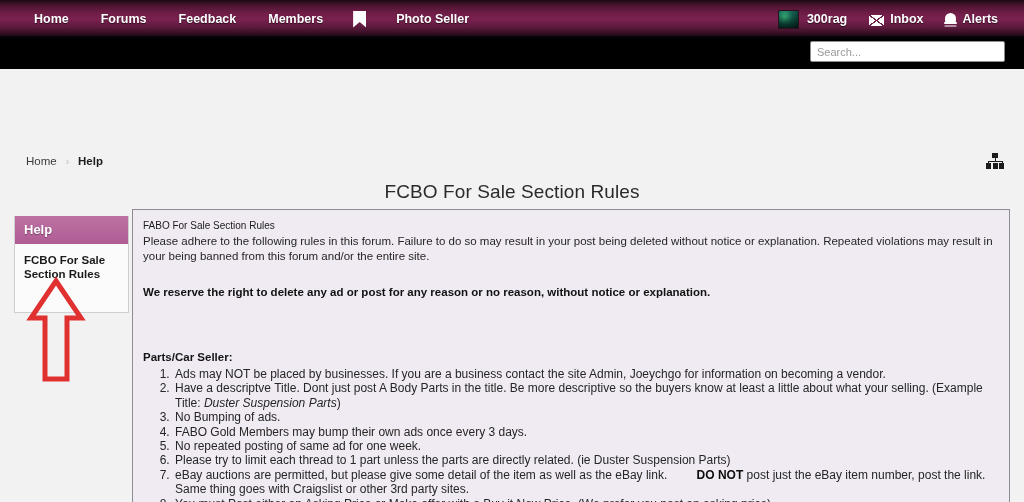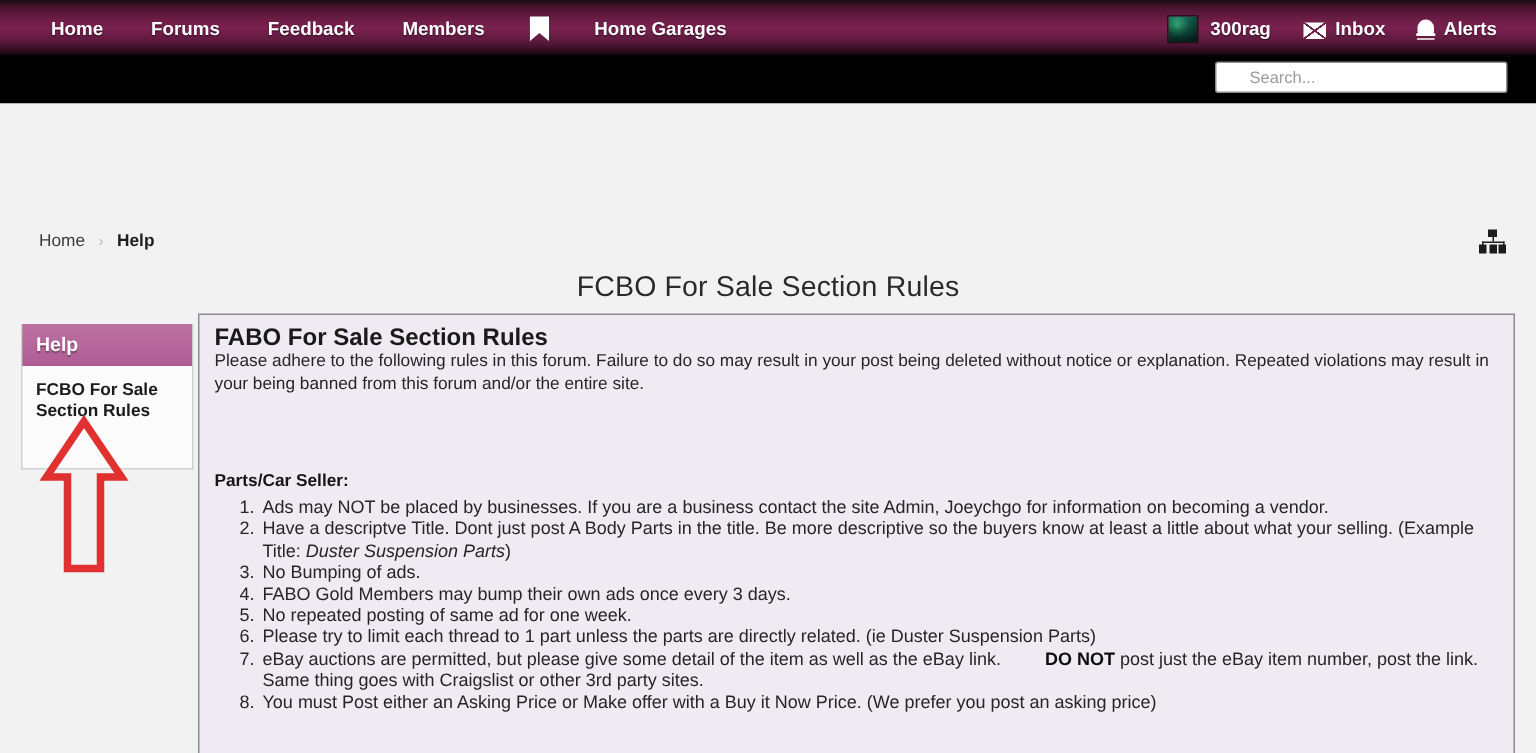--- a/index.html
+++ b/index.html
@@ -112,21 +112,21 @@
   }
   .search-input {
     position:absolute; right:19px; top:3px;
     width:195px; height:21px;
     background:#ffffff;
     border:1px solid #8d8d8d;
     border-radius:2px;
     font-family:"Liberation Sans", sans-serif;
     font-size:11px;
     color:#6b6b6b;
-    padding: 0 22px;
+    padding: 0 6px;
     outline:none;
   }
   .search-input::placeholder { color:#9a9a9a; }
 
   
   .page {
     position:relative;
     width:1024px;
     height: 433px;
     background:#f2f2f2;
@@ -204,21 +204,21 @@
     position:absolute;
     left:132px; top:140px;
     width:878px;
     height:362px;
     background:#f0eaf2;
     border:1px solid #8f8b93;
     padding:8px 10px 0 10px;
     overflow:hidden;
   }
   .c-heading {
-    font-size:16px; font-weight:bold; color:#1a1a1a;
+    font-size:10px; font-weight:normal; color:#1a1a1a;
     margin:0 0 1px 0; line-height:15px;
   }
   .c-para {
     font-size:11.5px; color:#262626; line-height:15px;
     margin:0; max-width:860px;
   }
   .c-strong {
     font-size:11.5px; color:#121212; font-weight:bold;
     line-height:15px; margin:21px 0 0 0;
   }
@@ -244,21 +244,21 @@
 
 <div class="topbar">
   <div class="nav-left">
     <div class="nav-link">Home</div>
     <div class="nav-link">Forums</div>
     <div class="nav-link">Feedback</div>
     <div class="nav-link">Members</div>
     <div class="nav-link bookmark">
       <span class="bookmark-glyph"></span>
     </div>
-    <div class="nav-link">Home Garages</div>
+    <div class="nav-link">Photo Seller</div>
   </div>
 
   <div class="nav-right">
     <div class="avatar"></div>
     <div class="user-name">300rag</div>
     <div class="icon-inline">
       <span class="env"></span>
       <span class="lbl">Inbox</span>
     </div>
     <div class="icon-inline">
@@ -300,20 +300,21 @@
     </div>
   </div>
 
   <svg class="arrow-annot" viewBox="0 0 60 110">
     <polygon points="30,5 55,42 41,42 41,103 19,103 19,42 5,42" fill="none" stroke="#e03030" stroke-width="5" stroke-linejoin="miter"></polygon>
   </svg>
 
   <div class="content">
     <div class="c-heading">FABO For Sale Section Rules</div>
     <p class="c-para">Please adhere to the following rules in this forum. Failure to do so may result in your post being deleted without notice or explanation. Repeated violations may result in your being banned from this forum and/or the entire site.</p>
+    <p class="c-strong">We reserve the right to delete any ad or post for any reason or no reason, without notice or explanation.</p>
 
     <div class="c-section-label">Parts/Car Seller:</div>
 
     <ol class="rules" id="rules-list">
         <li>Ads may NOT be placed by businesses. If you are a business contact the site Admin, Joeychgo for information on becoming a vendor.</li>
         <li>Have a descriptve Title. Dont just post A Body Parts in the title. Be more descriptive so the buyers know at least a little about what your selling. (Example Title: <i>Duster Suspension Parts</i>)</li>
         <li>No Bumping of ads.</li>
         <li>FABO Gold Members may bump their own ads once every 3 days.</li>
         <li>No repeated posting of same ad for one week.</li>
         <li>Please try to limit each thread to 1 part unless the parts are directly related. (ie Duster Suspension Parts)</li>

